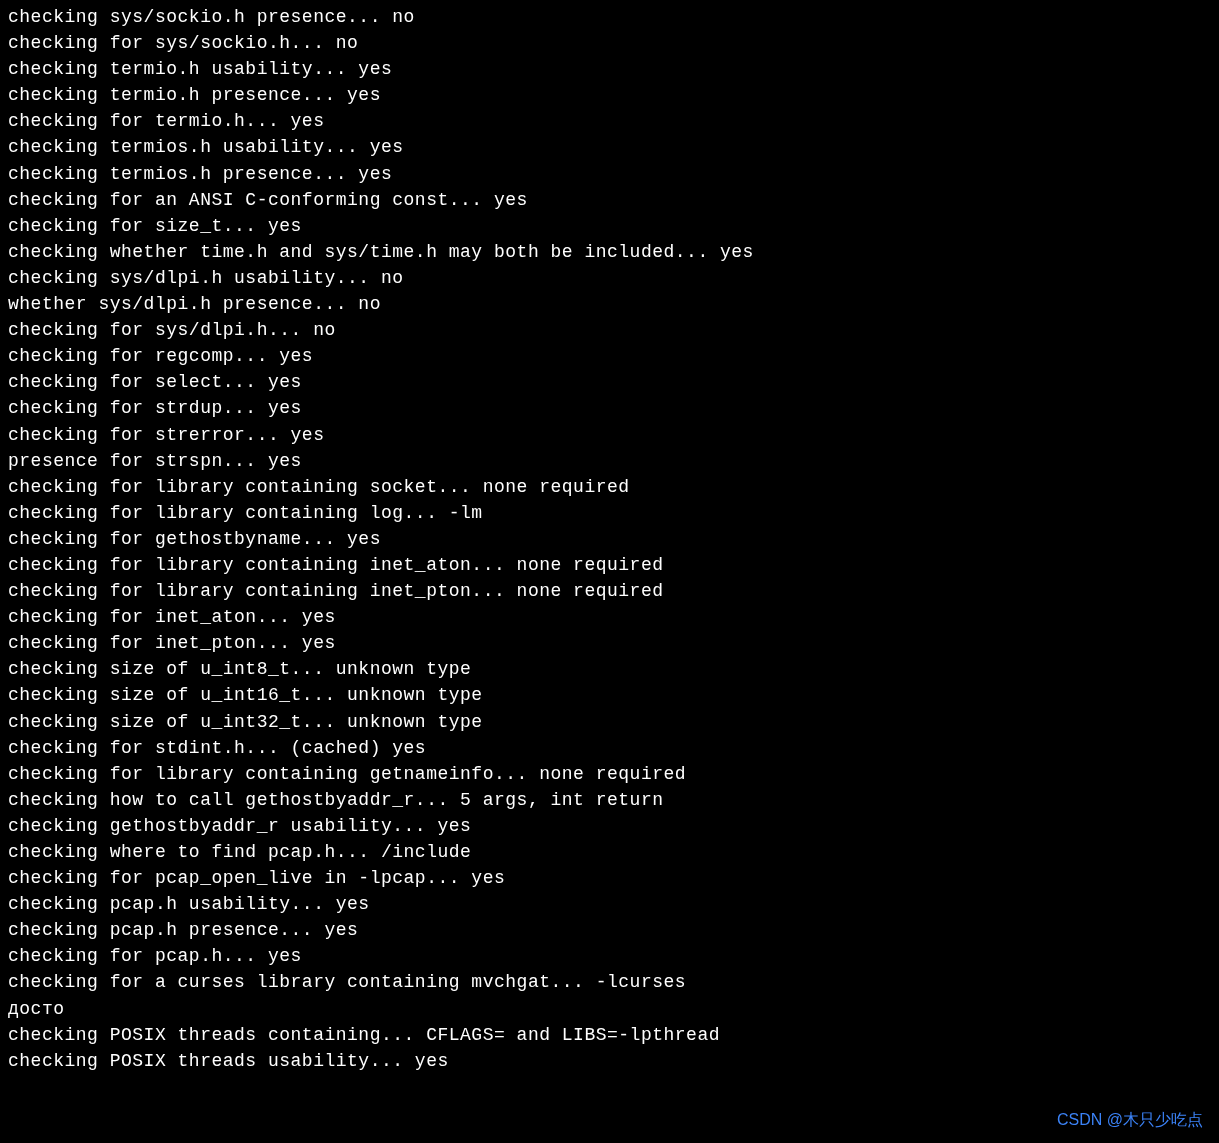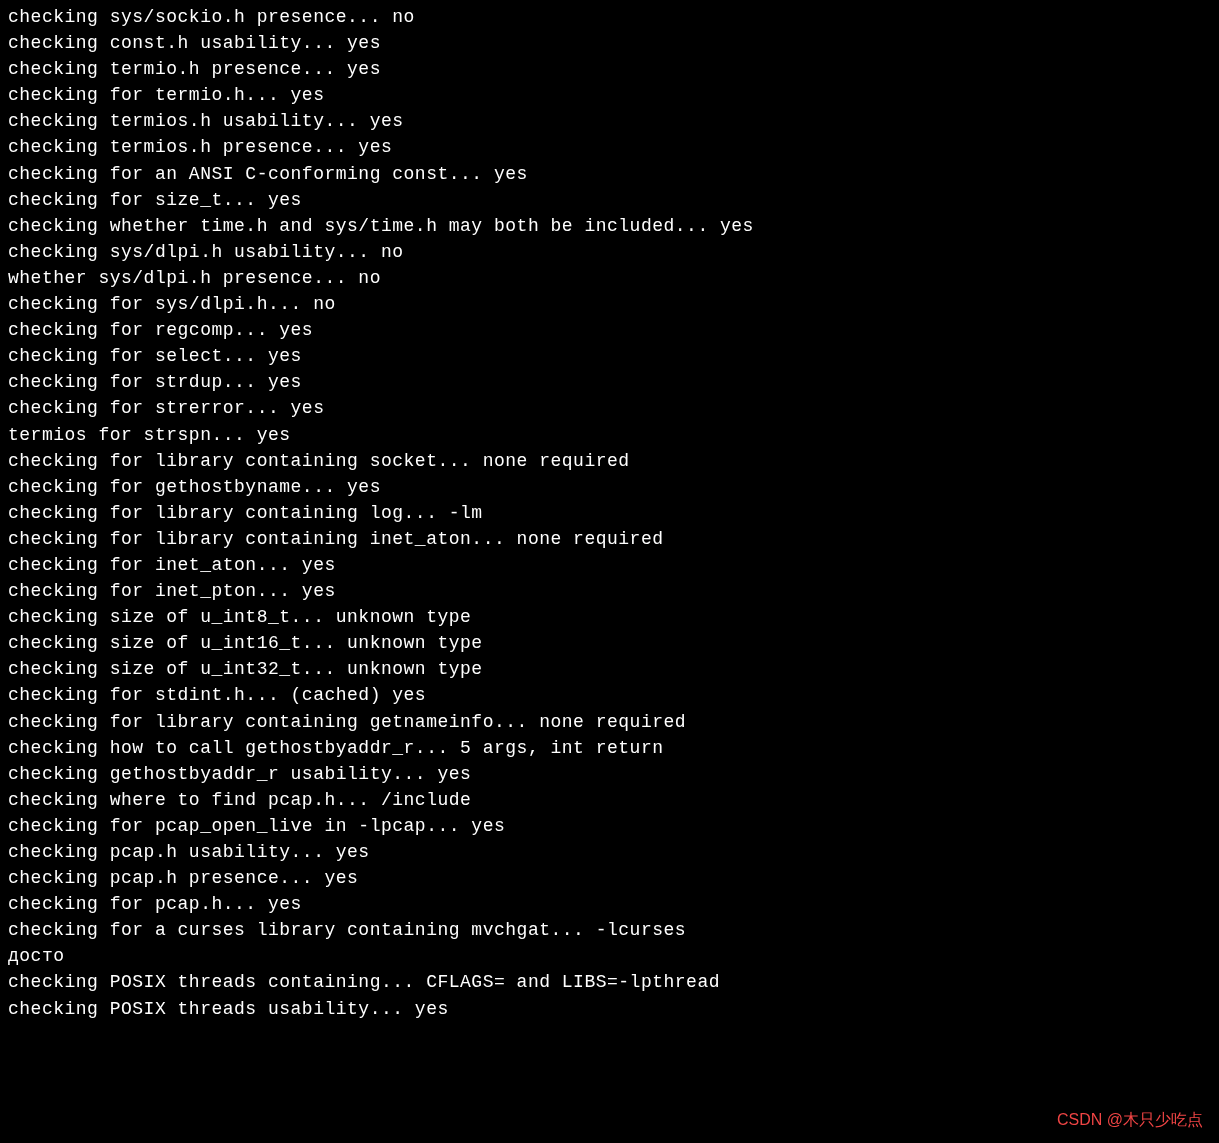--- a/index.html
+++ b/index.html
@@ -21,52 +21,54 @@
       letter-spacing: 0.5px;
     }
     .terminal-line {
       white-space: pre;
       font-weight: normal;
     }
     .watermark {
       position: absolute;
       bottom: 12px;
       right: 16px;
-      color: #ef4444;
+      color: #3b82f6;
       font-family: Arial, sans-serif;
       font-size: 16px;
       font-weight: normal;
       letter-spacing: 0;
     }
   </style>
 </head>
 <body>
 
 <div>
   <div class="terminal-line">checking sys/sockio.h presence... no</div>
-  <div class="terminal-line">checking const.h usability... yes</div>
+  <div class="terminal-line">checking for sys/sockio.h... no</div>
+  <div class="terminal-line">checking termio.h usability... yes</div>
   <div class="terminal-line">checking termio.h presence... yes</div>
   <div class="terminal-line">checking for termio.h... yes</div>
   <div class="terminal-line">checking termios.h usability... yes</div>
   <div class="terminal-line">checking termios.h presence... yes</div>
   <div class="terminal-line">checking for an ANSI C-conforming const... yes</div>
   <div class="terminal-line">checking for size_t... yes</div>
   <div class="terminal-line">checking whether time.h and sys/time.h may both be included... yes</div>
   <div class="terminal-line">checking sys/dlpi.h usability... no</div>
   <div class="terminal-line">whether sys/dlpi.h presence... no</div>
   <div class="terminal-line">checking for sys/dlpi.h... no</div>
   <div class="terminal-line">checking for regcomp... yes</div>
   <div class="terminal-line">checking for select... yes</div>
   <div class="terminal-line">checking for strdup... yes</div>
   <div class="terminal-line">checking for strerror... yes</div>
-  <div class="terminal-line">termios for strspn... yes</div>
+  <div class="terminal-line">presence for strspn... yes</div>
   <div class="terminal-line">checking for library containing socket... none required</div>
+  <div class="terminal-line">checking for library containing log... -lm</div>
   <div class="terminal-line">checking for gethostbyname... yes</div>
-  <div class="terminal-line">checking for library containing log... -lm</div>
   <div class="terminal-line">checking for library containing inet_aton... none required</div>
+  <div class="terminal-line">checking for library containing inet_pton... none required</div>
   <div class="terminal-line">checking for inet_aton... yes</div>
   <div class="terminal-line">checking for inet_pton... yes</div>
   <div class="terminal-line">checking size of u_int8_t... unknown type</div>
   <div class="terminal-line">checking size of u_int16_t... unknown type</div>
   <div class="terminal-line">checking size of u_int32_t... unknown type</div>
   <div class="terminal-line">checking for stdint.h... (cached) yes</div>
   <div class="terminal-line">checking for library containing getnameinfo... none required</div>
   <div class="terminal-line">checking how to call gethostbyaddr_r... 5 args, int return</div>
   <div class="terminal-line">checking gethostbyaddr_r usability... yes</div>
   <div class="terminal-line">checking where to find pcap.h... /include</div>

